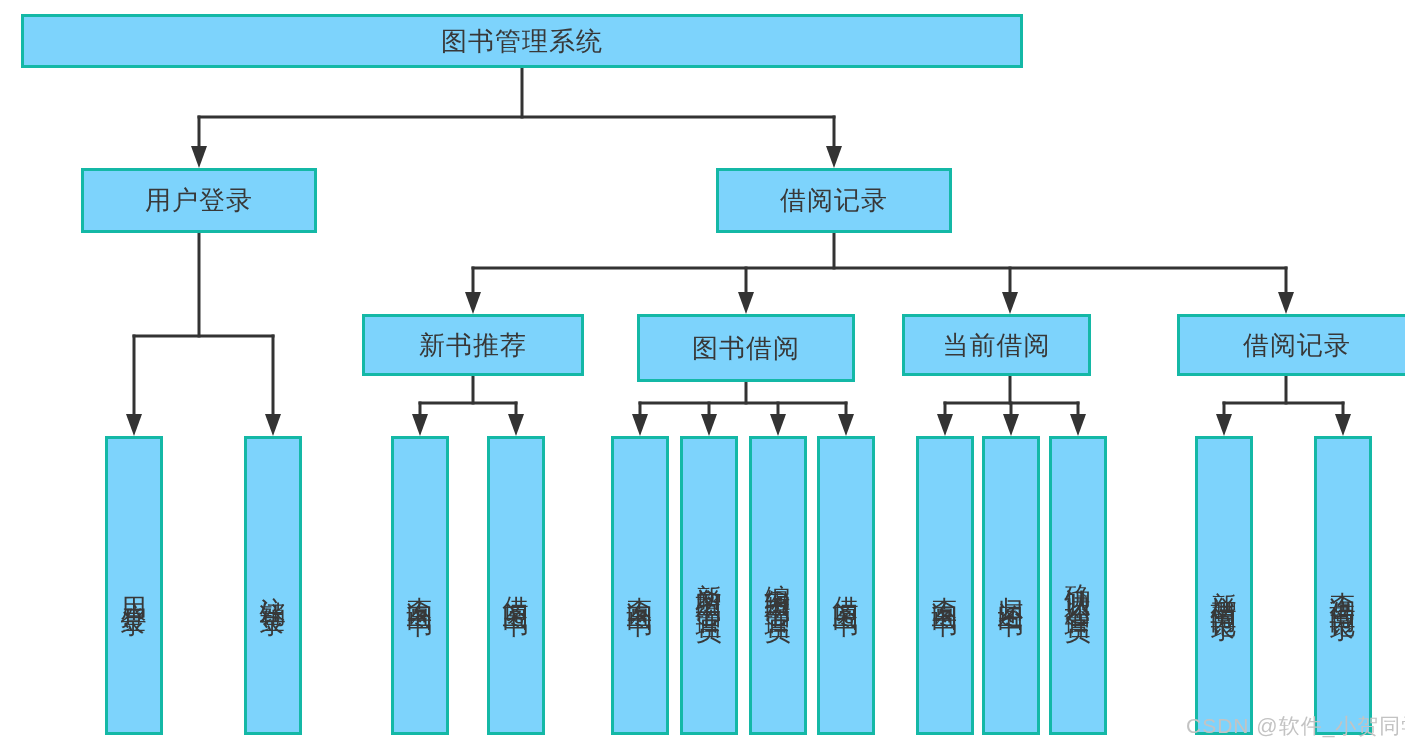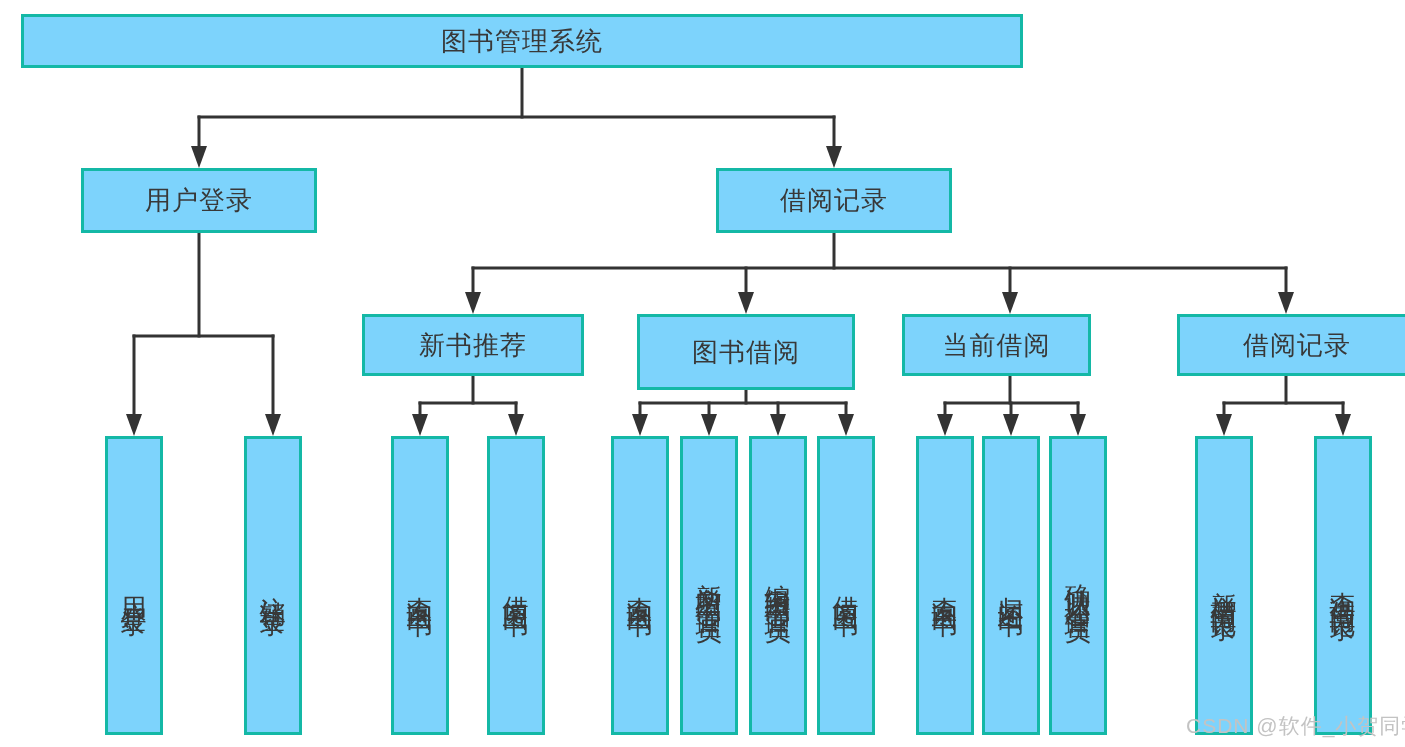--- a/index.html
+++ b/index.html
@@ -105,21 +105,21 @@
       <polygon points="1335,414 1351,414 1343,436"></polygon>
     </g>
   </svg>
 
   <div class="box h-box" style="left:21px;top:14px;width:1002px;height:54px;">图书管理系统</div>
 
   <div class="box h-box" style="left:81px;top:168px;width:236px;height:65px;">用户登录</div>
   <div class="box h-box" style="left:716px;top:168px;width:236px;height:65px;">借阅记录</div>
 
   <div class="box h-box" style="left:362px;top:314px;width:222px;height:62px;">新书推荐</div>
-  <div class="box h-box" style="left:637px;top:314px;width:218px;height:76px;">图书借阅</div>
+  <div class="box h-box" style="left:637px;top:314px;width:218px;height:68px;">图书借阅</div>
   <div class="box h-box" style="left:902px;top:314px;width:189px;height:62px;">当前借阅</div>
   <div class="box h-box" style="left:1177px;top:314px;width:240px;height:62px;">借阅记录</div>
 
   <div class="box v-box" style="left:105px;top:436px;width:58px;height:299px;">用户登录</div>
   <div class="box v-box" style="left:244px;top:436px;width:58px;height:299px;">注销登录</div>
 
   <div class="box v-box" style="left:391px;top:436px;width:58px;height:299px;">查询图书</div>
   <div class="box v-box" style="left:487px;top:436px;width:58px;height:299px;">借阅图书</div>
 
   <div class="box v-box" style="left:611px;top:436px;width:58px;height:299px;">查询图书</div>

